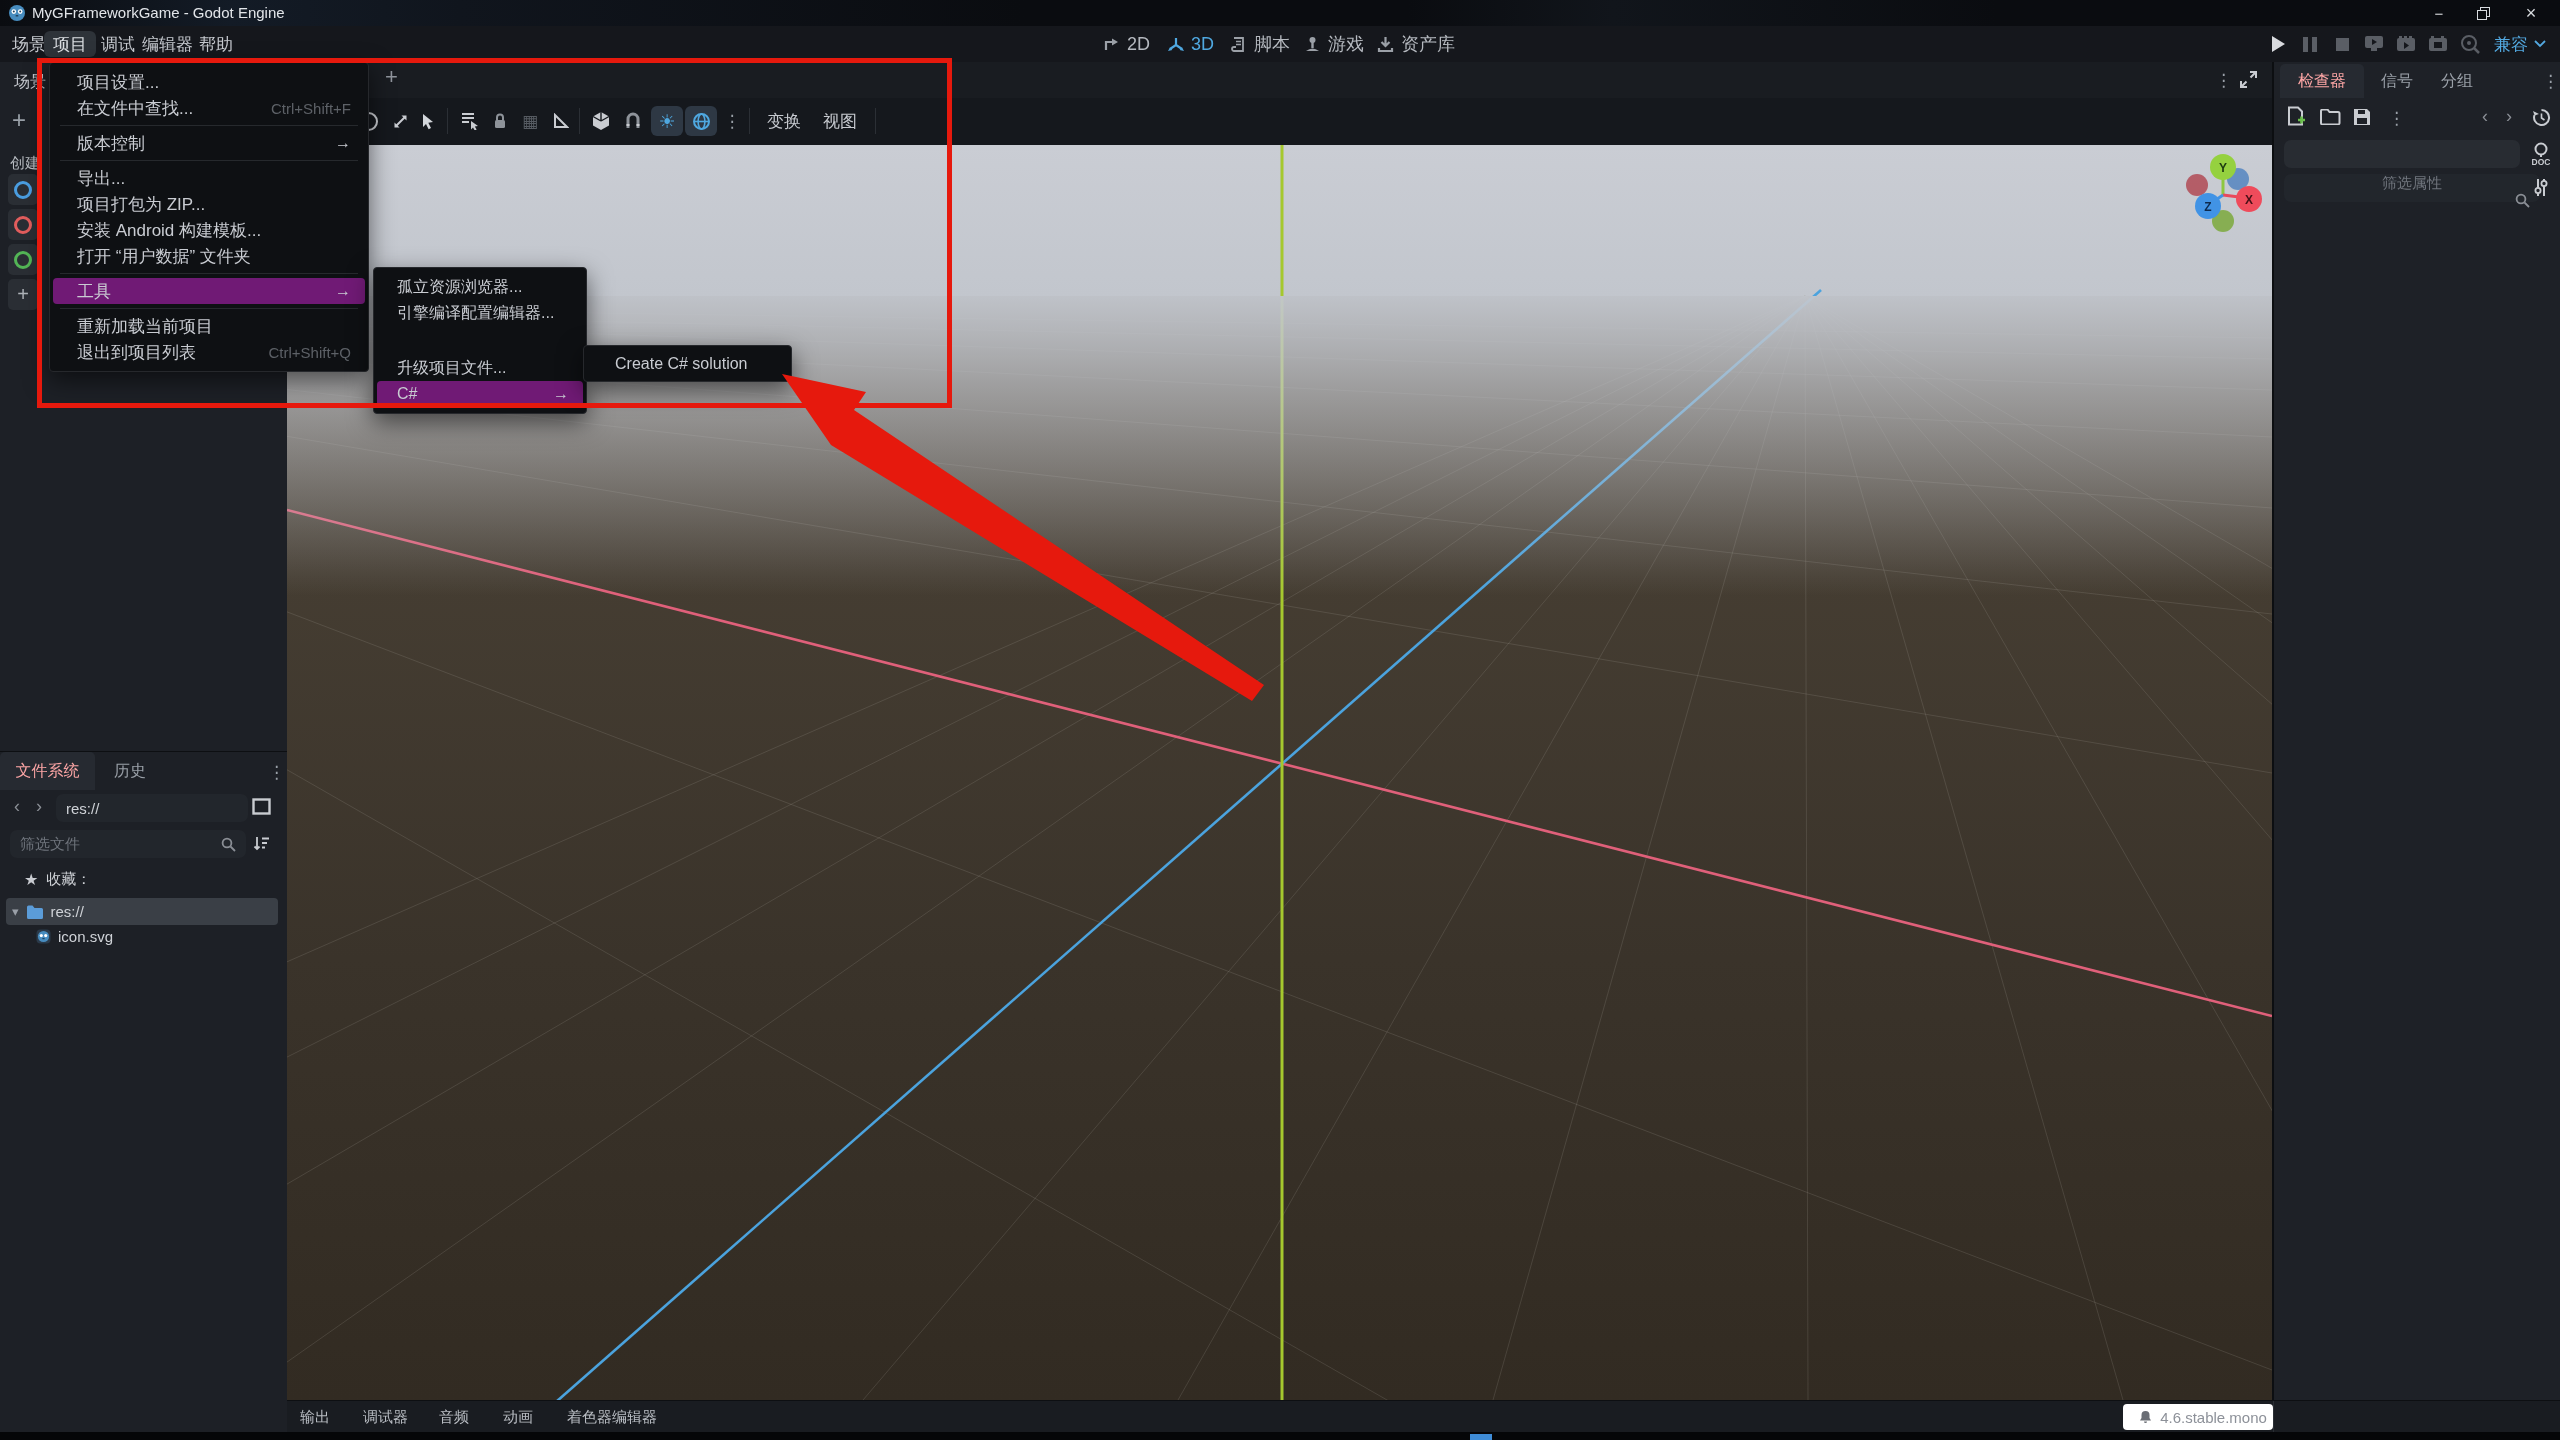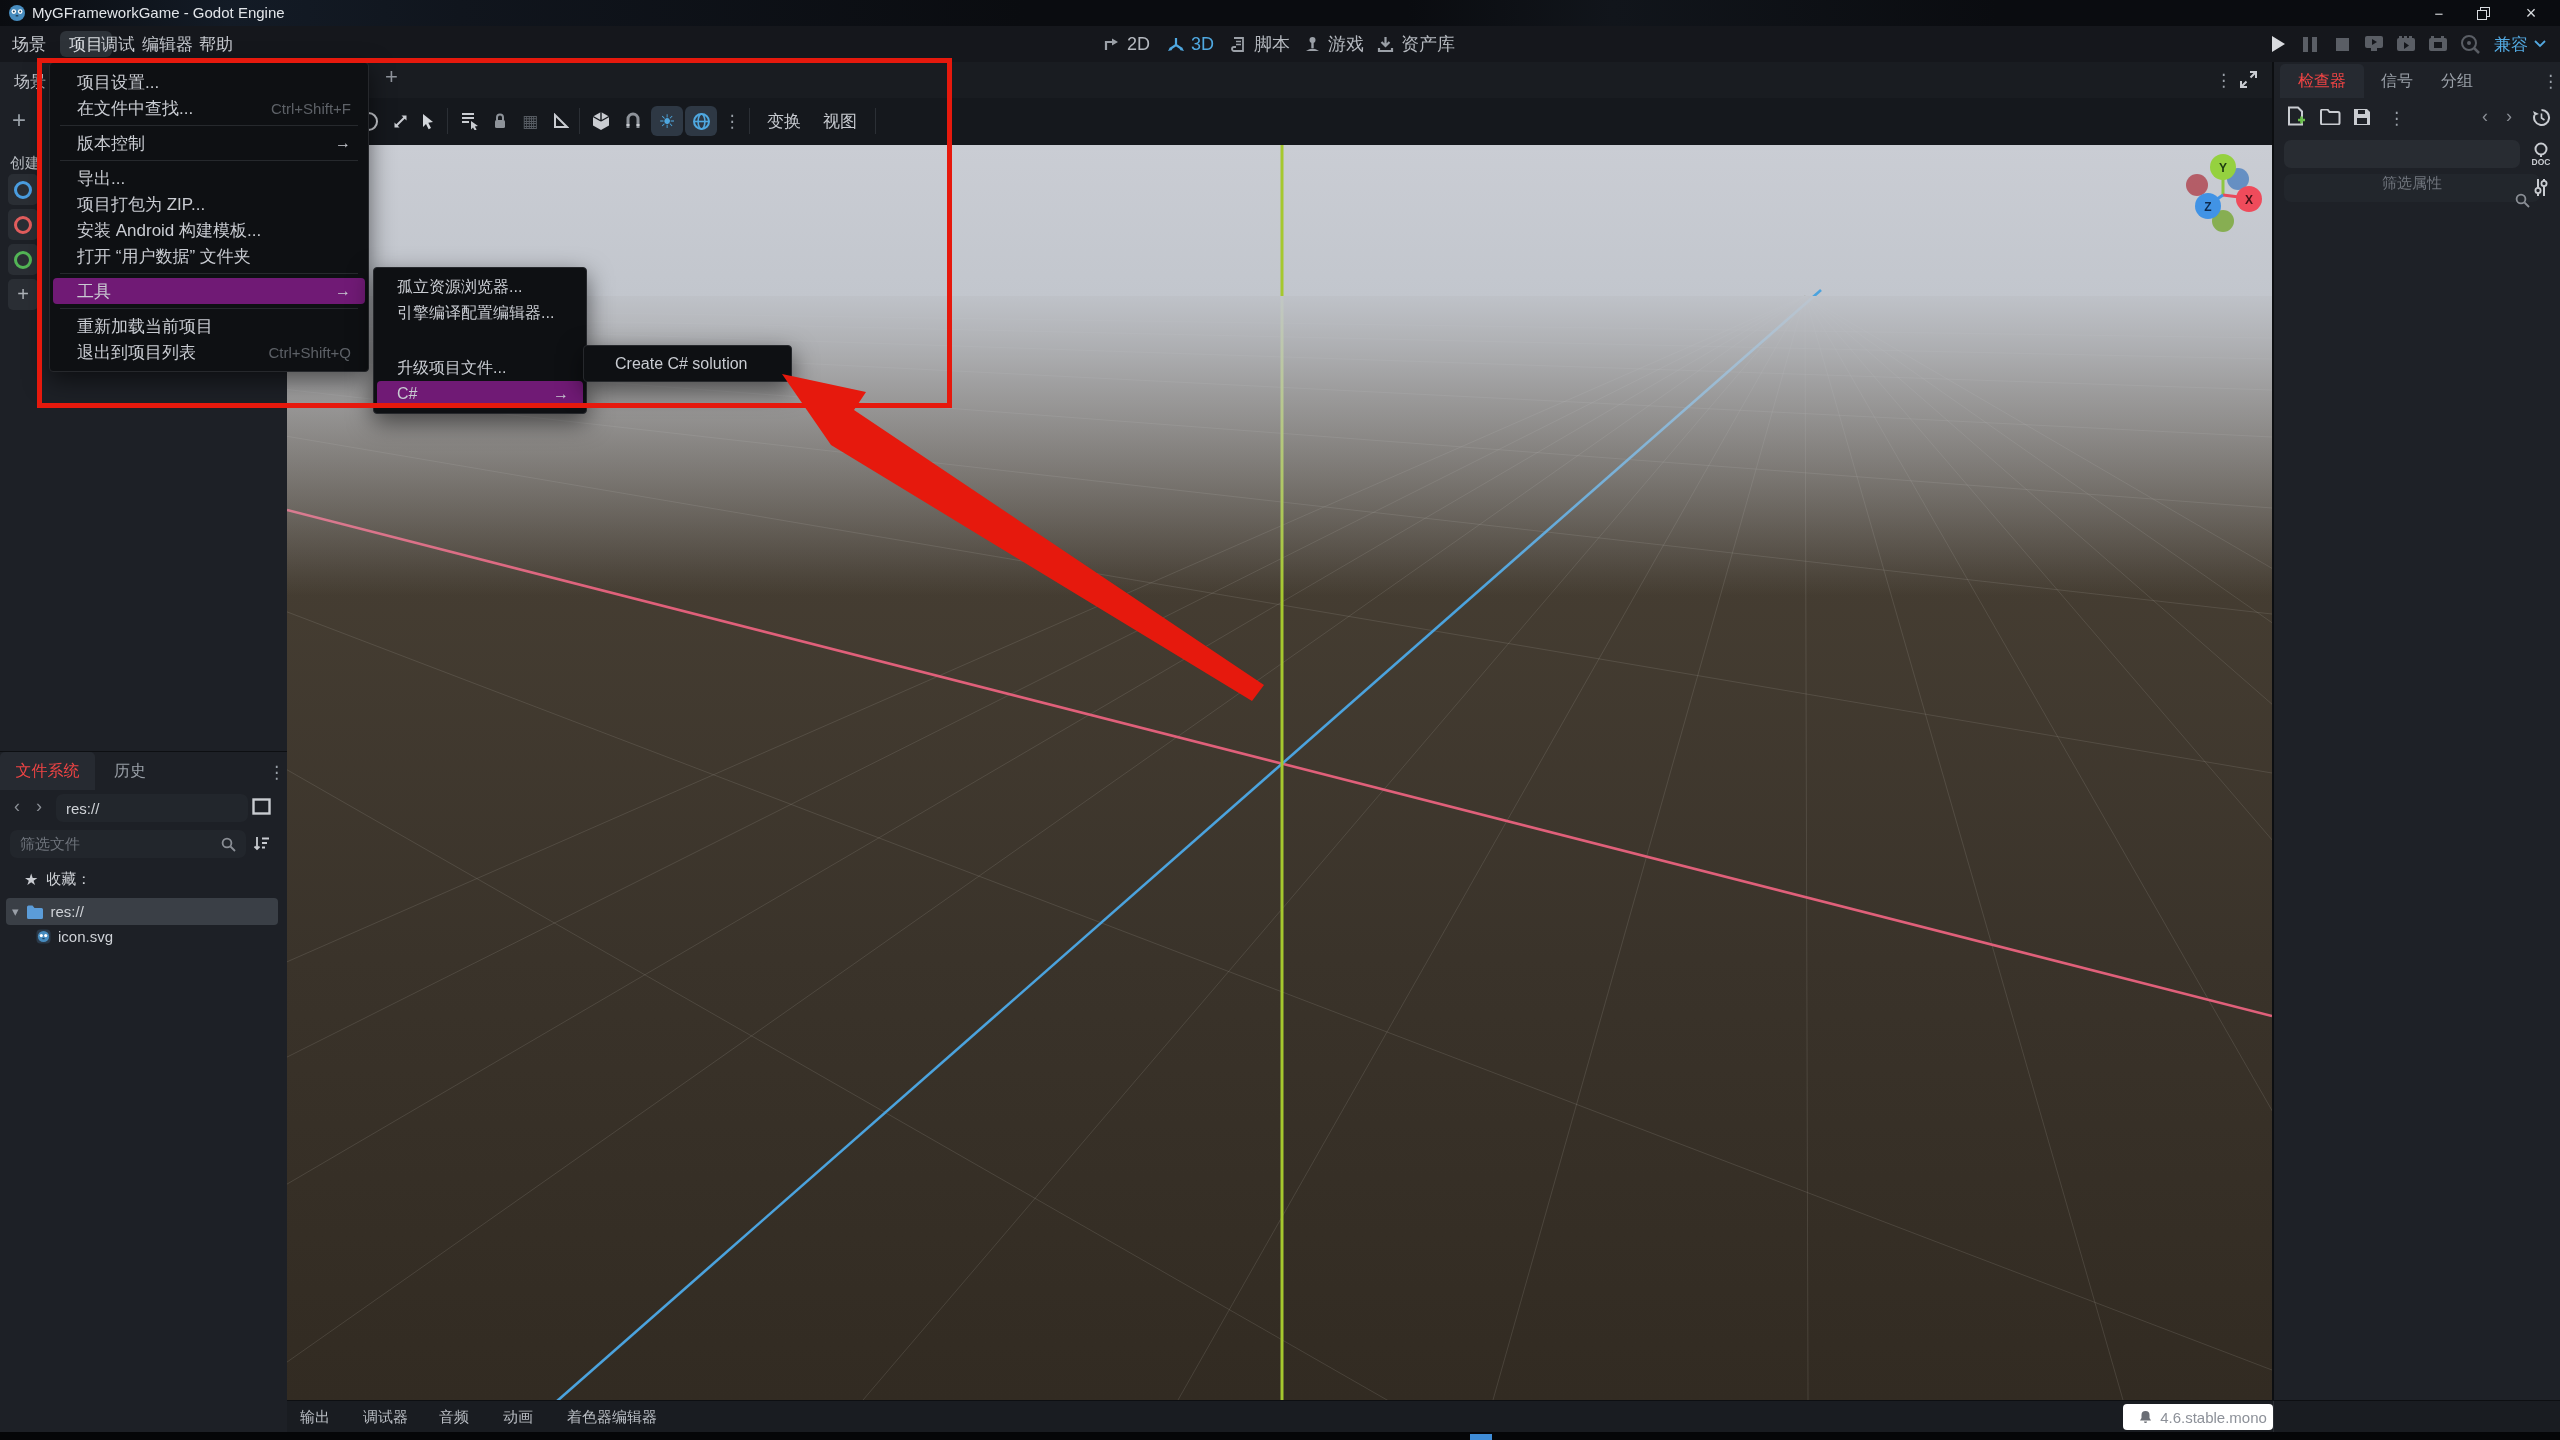--- a/index.html
+++ b/index.html
@@ -19,21 +19,21 @@
   .mbar-item.active{background:#2e3339;color:#dcdfe3;}
   .ws-item{position:absolute;top:5px;height:26px;display:flex;align-items:center;gap:6px;font-size:18px;color:#b5b9bf;}
   .ws-item.active{color:#4fa8e0;}
   .pb-icon{position:absolute;top:7px;width:24px;height:22px;display:flex;align-items:center;justify-content:center;}
   
   #left-dock{left:0;top:62px;width:287px;height:1370px;background:#1d2026;border-right:2px solid #0c0e11;}
   #right-dock{left:2272px;top:62px;width:288px;height:1338px;background:#1e2127;border-left:2px solid #0c0e11;}
   #viewport{left:287px;top:62px;width:1985px;height:1338px;background:#15181d;}
   #bottom-bar{left:287px;top:1400px;width:2273px;height:32px;background:#191c21;border-top:1px solid #0d0f12;}
   .dock-tab{font-size:16px;color:#9aa0a8;display:flex;align-items:center;justify-content:center;}
-  .dock-tab.active{background:#262a31;color:#ef4444;border-radius:5px 5px 0 0;}
+  .dock-tab.active{background:#262a31;color:#fca5a5;border-radius:5px 5px 0 0;}
   .inputbox{background:#22262c;border-radius:7px;color:#cfd2d7;font-size:15px;display:flex;align-items:center;padding:0 10px;}
   .ph{color:#6f747c;}
   .treerow{font-size:15px;color:#cfd2d7;display:flex;align-items:center;}
   
   #vp-tabbar{left:0;top:0;width:1985px;height:36px;background:#191c21;border-bottom:1px solid #0e1013;position:absolute;}
   #vp-toolbar{left:0;top:36px;width:1985px;height:47px;background:#15181d;border-bottom:1px solid #0e1013;position:absolute;}
   .vtb-sep{position:absolute;top:10px;width:1px;height:26px;background:#2b2f35;}
   .vtb-btn{position:absolute;top:8px;height:30px;display:flex;align-items:center;justify-content:center;color:#c6c9cf;}
   .vtb-btn.on{background:#2e3844;border-radius:6px;color:#4fa8e0;}
   .vtb-menu{font-size:17px;color:#c6c9cf;padding:0 8px;}
@@ -71,21 +71,21 @@
     <svg width="13" height="13" viewBox="0 0 13 13">
         <rect x="3.5" y="0.5" width="9" height="9" fill="none" stroke="#d8dbdf"></rect>
         <rect x="0.5" y="3.5" width="9" height="9" fill="#0a0c10" stroke="#d8dbdf"></rect>
       </svg>
   </div>
   <div class="abs winbtn" style="left:2516px;top:1px;font-size:18px;">×</div>
 </div>
 
 <div class="abs" id="menubar">
   <span class="mbar-item" style="left:3px;">场景</span>
-  <span class="mbar-item active" style="left:44px;margin-left:16px;">项目</span>
+  <span class="mbar-item active" style="left:44px;">项目</span>
   <span class="mbar-item" style="left:92px;">调试</span>
   <span class="mbar-item" style="left:133px;">编辑器</span>
   <span class="mbar-item" style="left:190px;">帮助</span>
 
   <div class="ws-item" style="left:1102px;">
     <span>
         <svg width="19" height="19" viewBox="0 0 19 19">
           <path d="M4 15 V7 h8" fill="none" stroke="#9ba0a7" stroke-width="2.2"></path>
           <path d="M10 3.4 l6 3.6 -6 3.6z" fill="#9ba0a7"></path>
         </svg>

